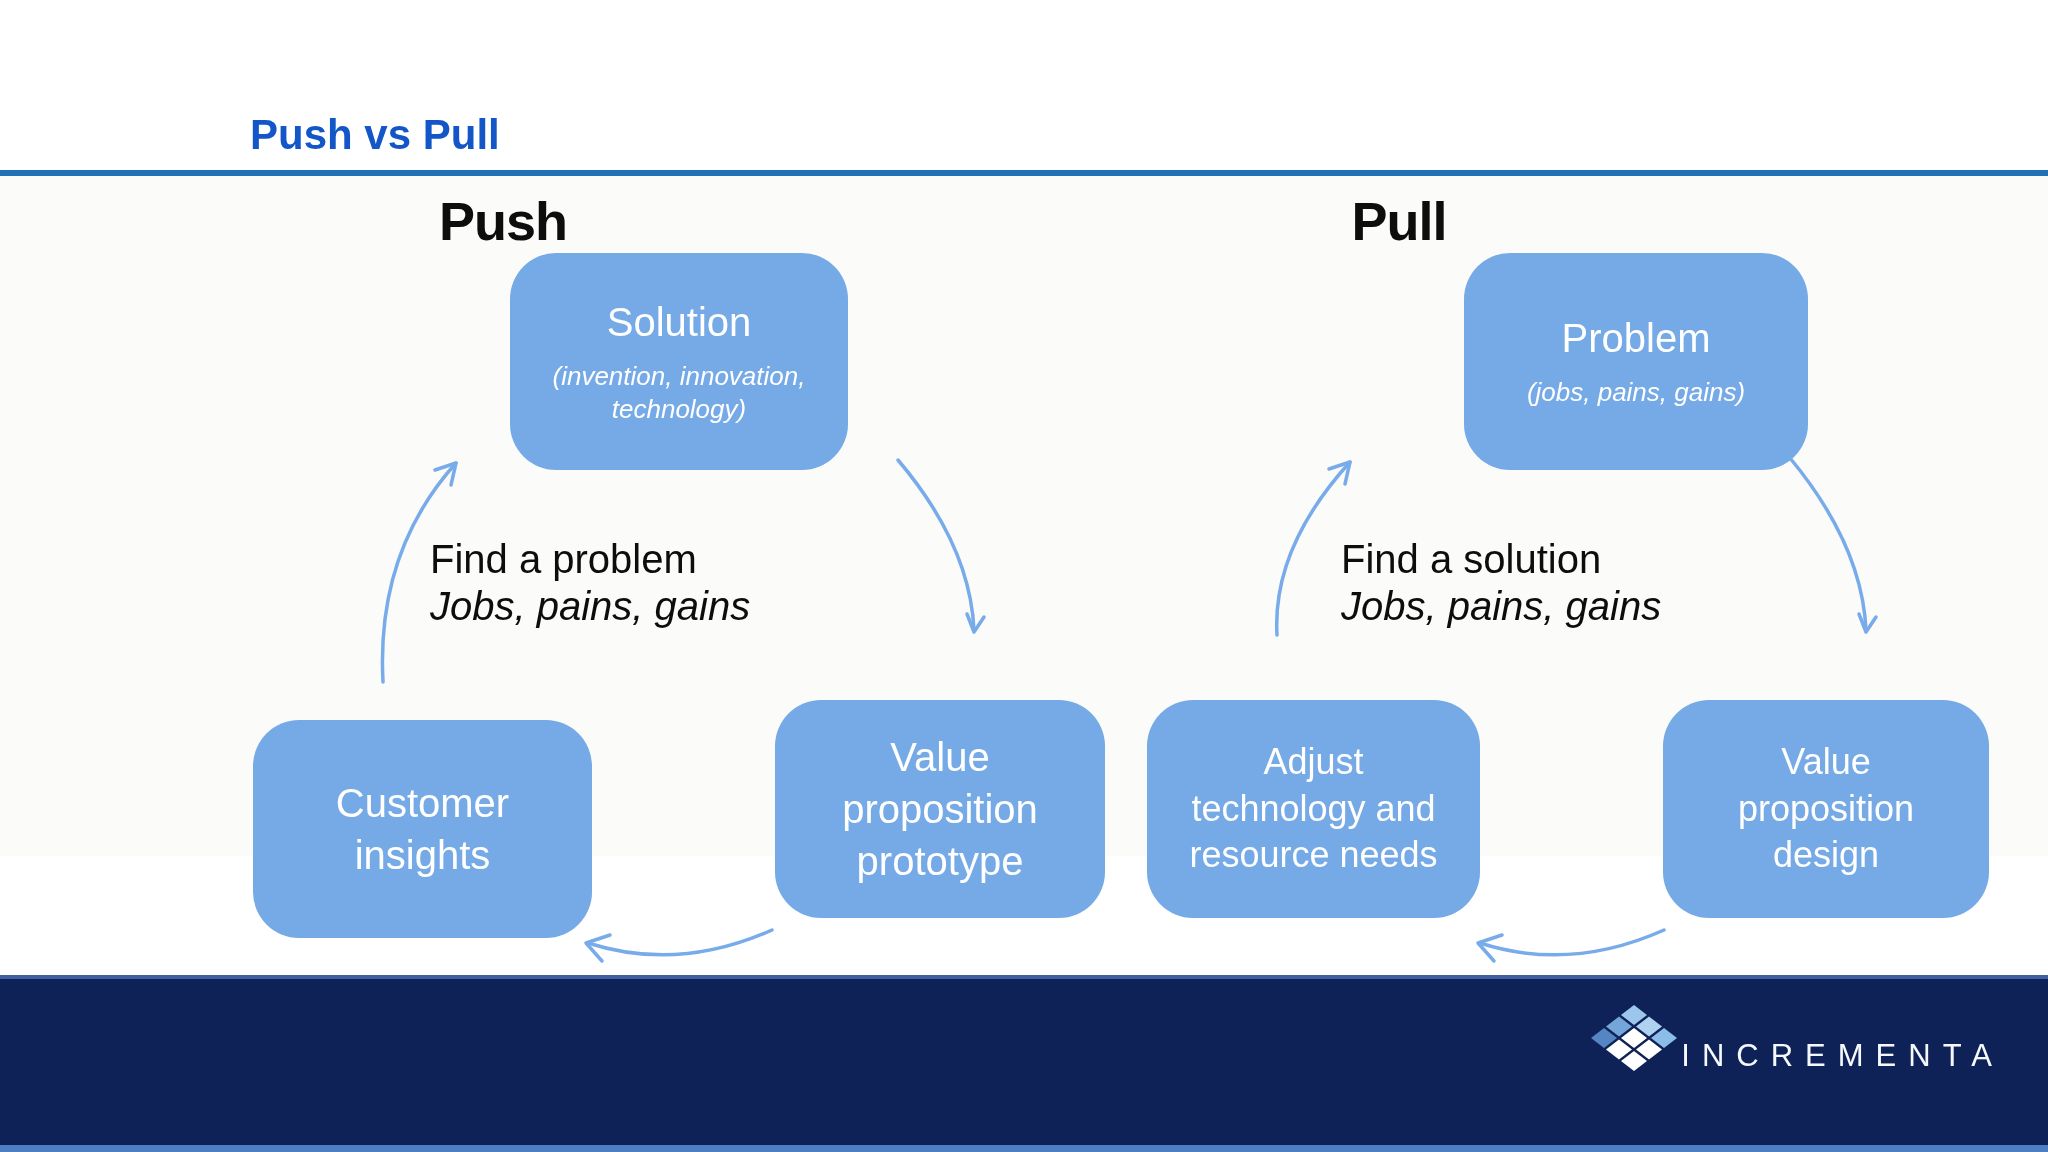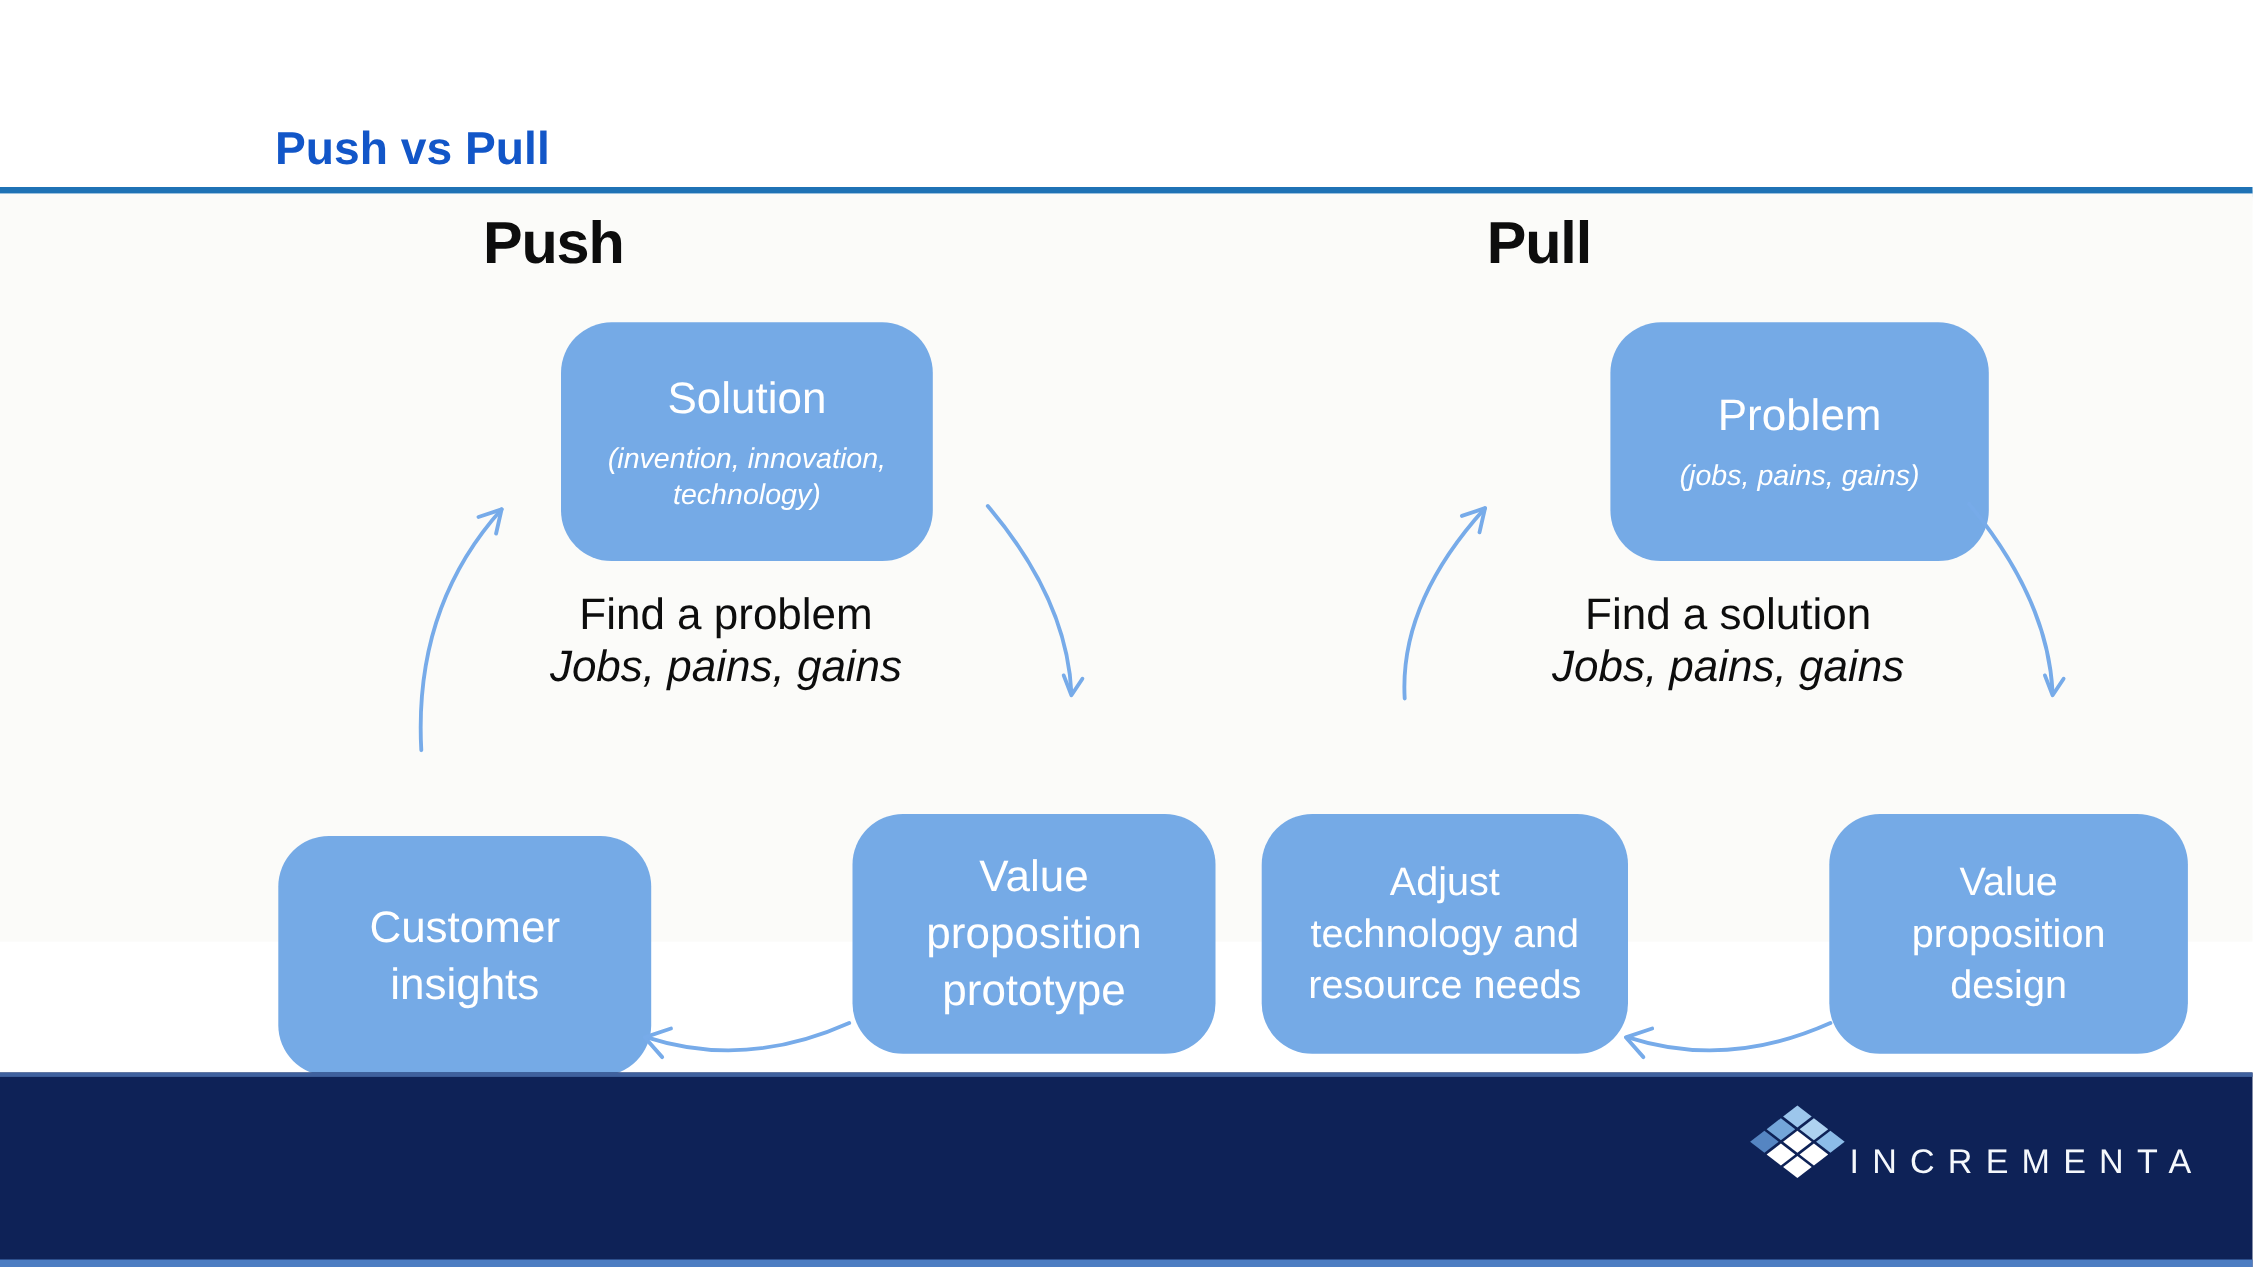--- a/index.html
+++ b/index.html
@@ -28,34 +28,34 @@
   .cycle-heading{
     position:absolute; top:14px; font-size:54px; font-weight:bold; color:var(--ink);
     text-align:center; letter-spacing:-1px;
   }
   .cycle-heading.push{left:334px; width:338px;}
   .cycle-heading.pull{left:1227px; width:344px;}
   
   .bbox{
     position:absolute; background:var(--box); border-radius:46px; color:#ffffff;
     display:flex; flex-direction:column; align-items:center; justify-content:center;
-    text-align:center; box-sizing:border-box; padding:10px 18px;margin-top:40px;
+    text-align:center; box-sizing:border-box; padding:10px 18px;
   }
   .bbox .bx-title{font-size:40px; line-height:1.2; white-space:pre-line;}
   .bbox .bx-sub{font-size:26px; font-style:italic; line-height:1.25; margin-top:14px; white-space:pre-line;}
   .bbox .bx-label{font-size:40px; line-height:1.3; white-space:pre-line;}
   .bbox.small-label .bx-label{font-size:36px; line-height:1.3;}
   .box-solution{left:510px; top:77px;  width:338px; height:217px;}
   .box-problem {left:1464px;top:77px;  width:344px; height:217px;}
   .box-customer{left:253px; top:544px; width:339px; height:218px;}
   .box-vpp     {left:775px; top:524px; width:330px; height:218px;}
   .box-adjust  {left:1147px;top:524px; width:333px; height:218px;}
   .box-vpd     {left:1663px;top:524px; width:326px; height:218px;}
   
-  .cycle-note{position:absolute; top:360px; width:460px; text-align:center; color:var(--ink);}
+  .cycle-note{position:absolute; top:360px; width:460px; text-align:left; color:var(--ink);}
   .cycle-note.push{left:430px;}
   .cycle-note.pull{left:1341px;}
   .cycle-note .n1{font-size:40px; line-height:47px;}
   .cycle-note .n2{font-size:40px; line-height:47px; font-style:italic;}
   
   .arrows{position:absolute; left:0; top:-176px; width:2048px; height:1152px; pointer-events:none; color:var(--arrow);}
   .arrows path{fill:none; stroke:currentColor; stroke-width:3.5; stroke-linecap:round; stroke-linejoin:round;}
   
   .footer{
     position:absolute; left:0; top:975px; width:2048px; height:177px;

